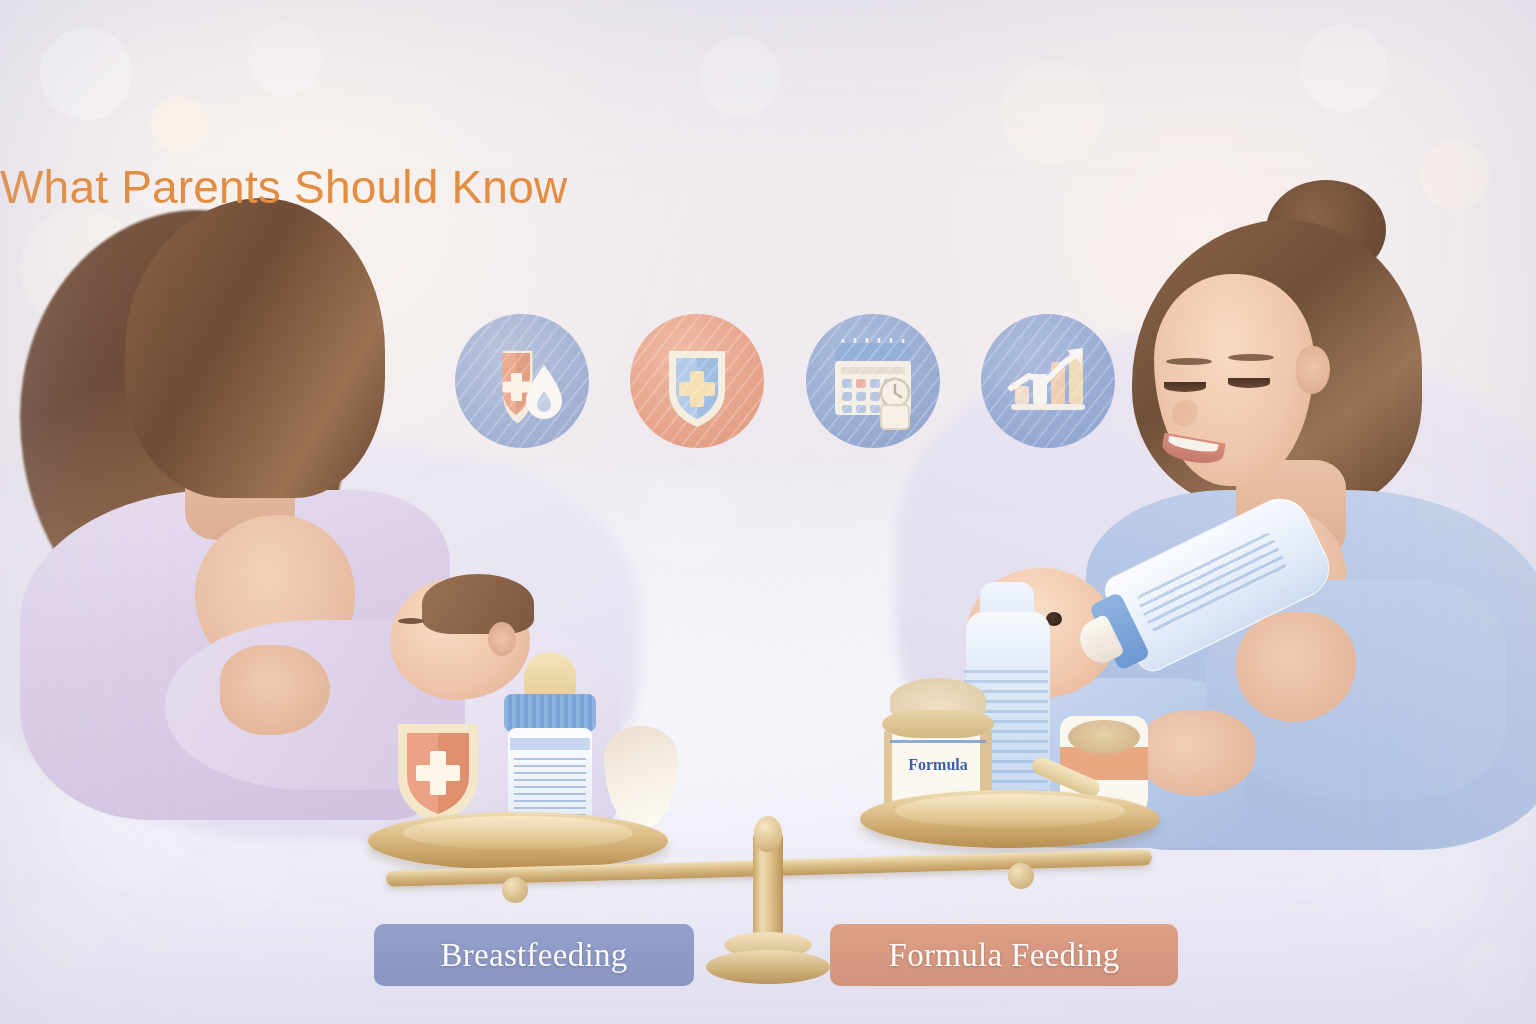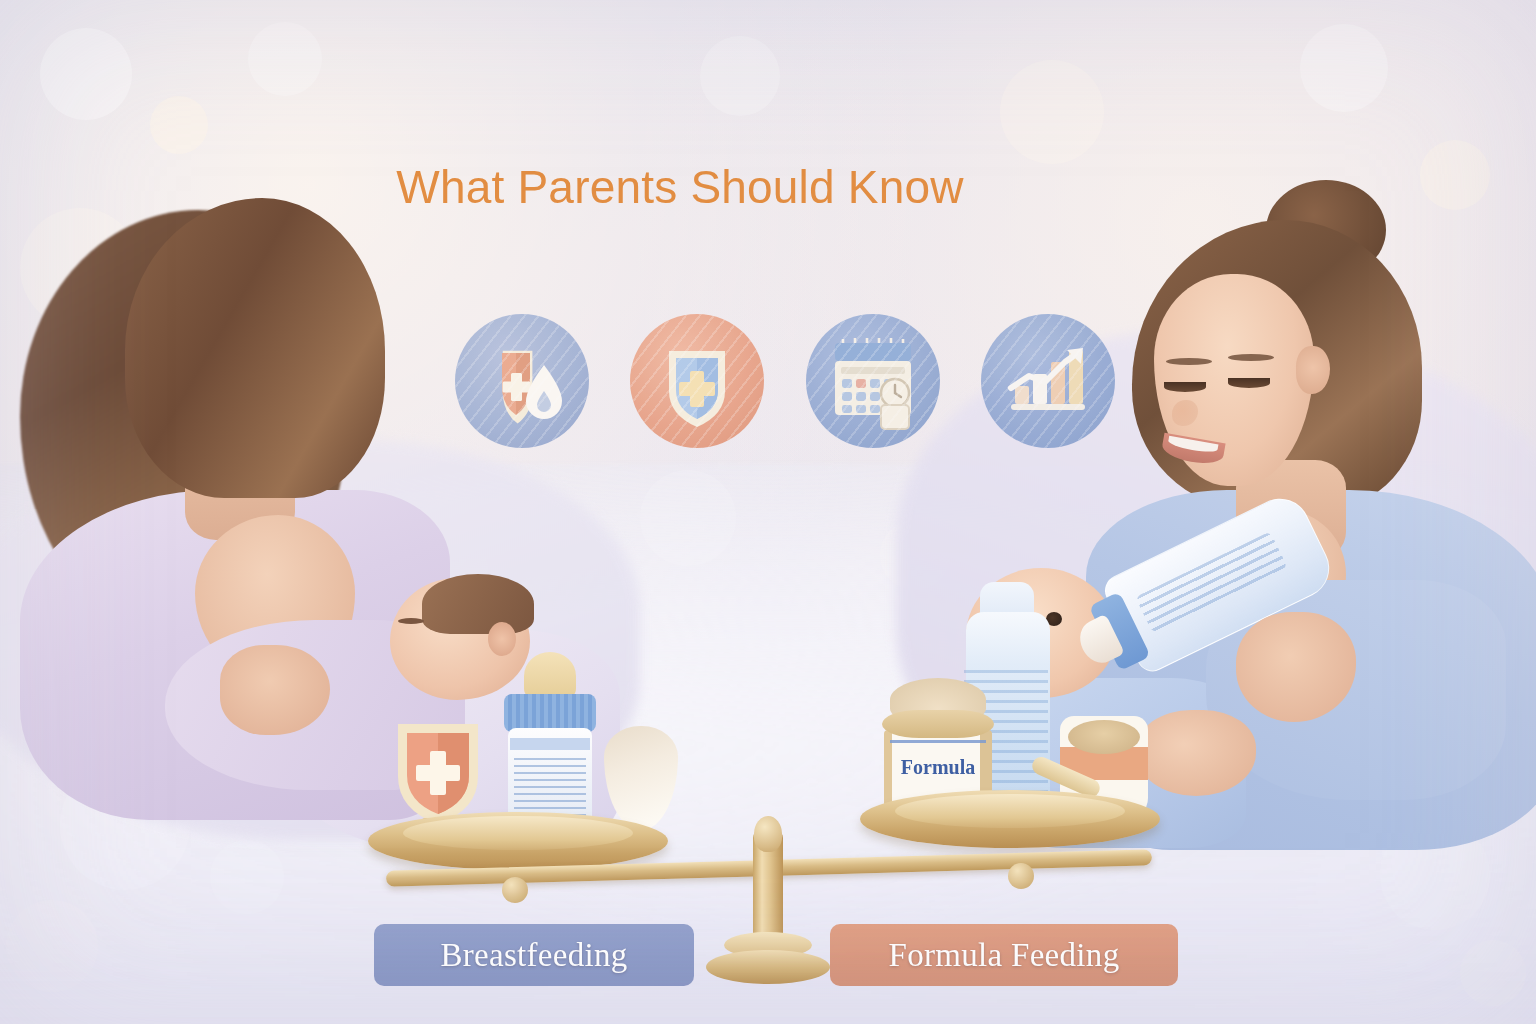--- a/index.html
+++ b/index.html
@@ -366,21 +366,21 @@
     border-radius:40%/60%;
   }
   .tin-body {
     position:absolute; left:6px; top:52px; width:108px; height:106px;
     background:linear-gradient(90deg,#e0c79a 0 8px,#fbf8f2 8px 96px,#dcc396 96px 108px);
     border-radius:4px 4px 10px 10px;
   }
   .tin-line { position:absolute; height:3px; background:#7d9bd0; left:12px; width:96px; opacity:.85; }
   .tin-label {
     position:absolute; left:0; top:78px; width:120px; text-align:center;
-    color:#3e5fa3; font-weight:bold; font-size:20px;
+    color:#3e5fa3; font-weight:bold; font-size:16px;
     font-family:"Liberation Serif", serif;
   }
   .rbottle-obj {
     left:598px; top:-18px; width:84px; height:214px;
     background:linear-gradient(180deg,#f6f9fd 0%,#e2ecf8 24%,#cfe0f3 62%,#c3d7ee 100%);
     border-radius:18px 18px 8px 8px;
   }
   .rbottle-lines {
     position:absolute; left:596px; top:40px; width:84px; height:150px;
     background:repeating-linear-gradient(180deg, rgba(105,150,205,.5) 0 3px, rgba(105,150,205,0) 3px 10px);
@@ -430,21 +430,21 @@
     position:absolute; left:0; top:62px; width:1536px; text-align:center;
     font-family:"Liberation Serif", serif;
     font-size:62px; font-weight:bold; color:#2e4473;
     letter-spacing:-.4px; white-space:nowrap;
   }
   #title .vs {
     color:#e08a3c; font-size:40px; font-weight:bold;
     vertical-align:baseline; padding:0 6px;
   }
   #subtitle {
-    position:absolute; left:0; top:160px; width:1360px; text-align:center;
+    position:absolute; left:0; top:160px; width:1360px; 
     font-family:"Liberation Sans", sans-serif;
     font-size:46px; color:#e28d42; letter-spacing:.2px; white-space:nowrap;
   }
 
   .vignette {
     position:absolute; inset:0; pointer-events:none;
     box-shadow:inset 0 0 160px rgba(200,195,215,.35);
   }
 </style>
 </head>

